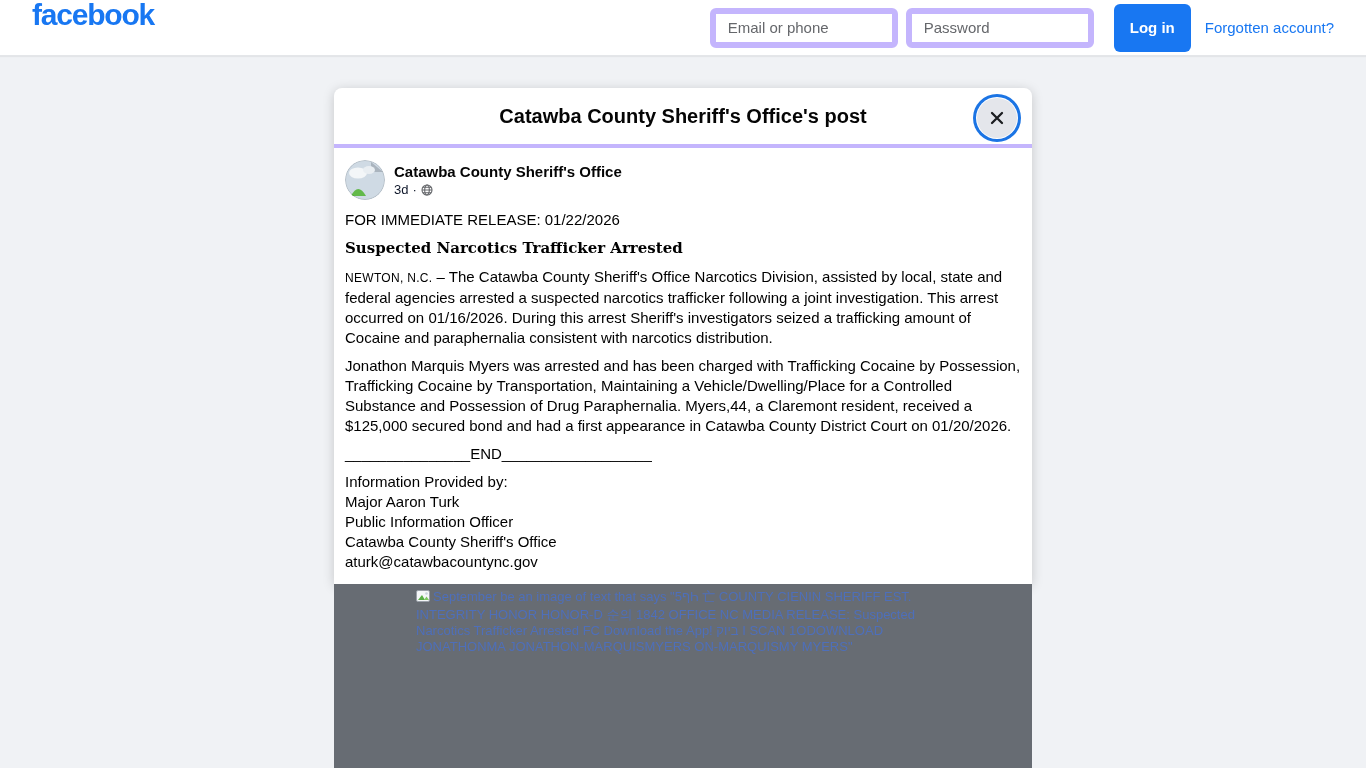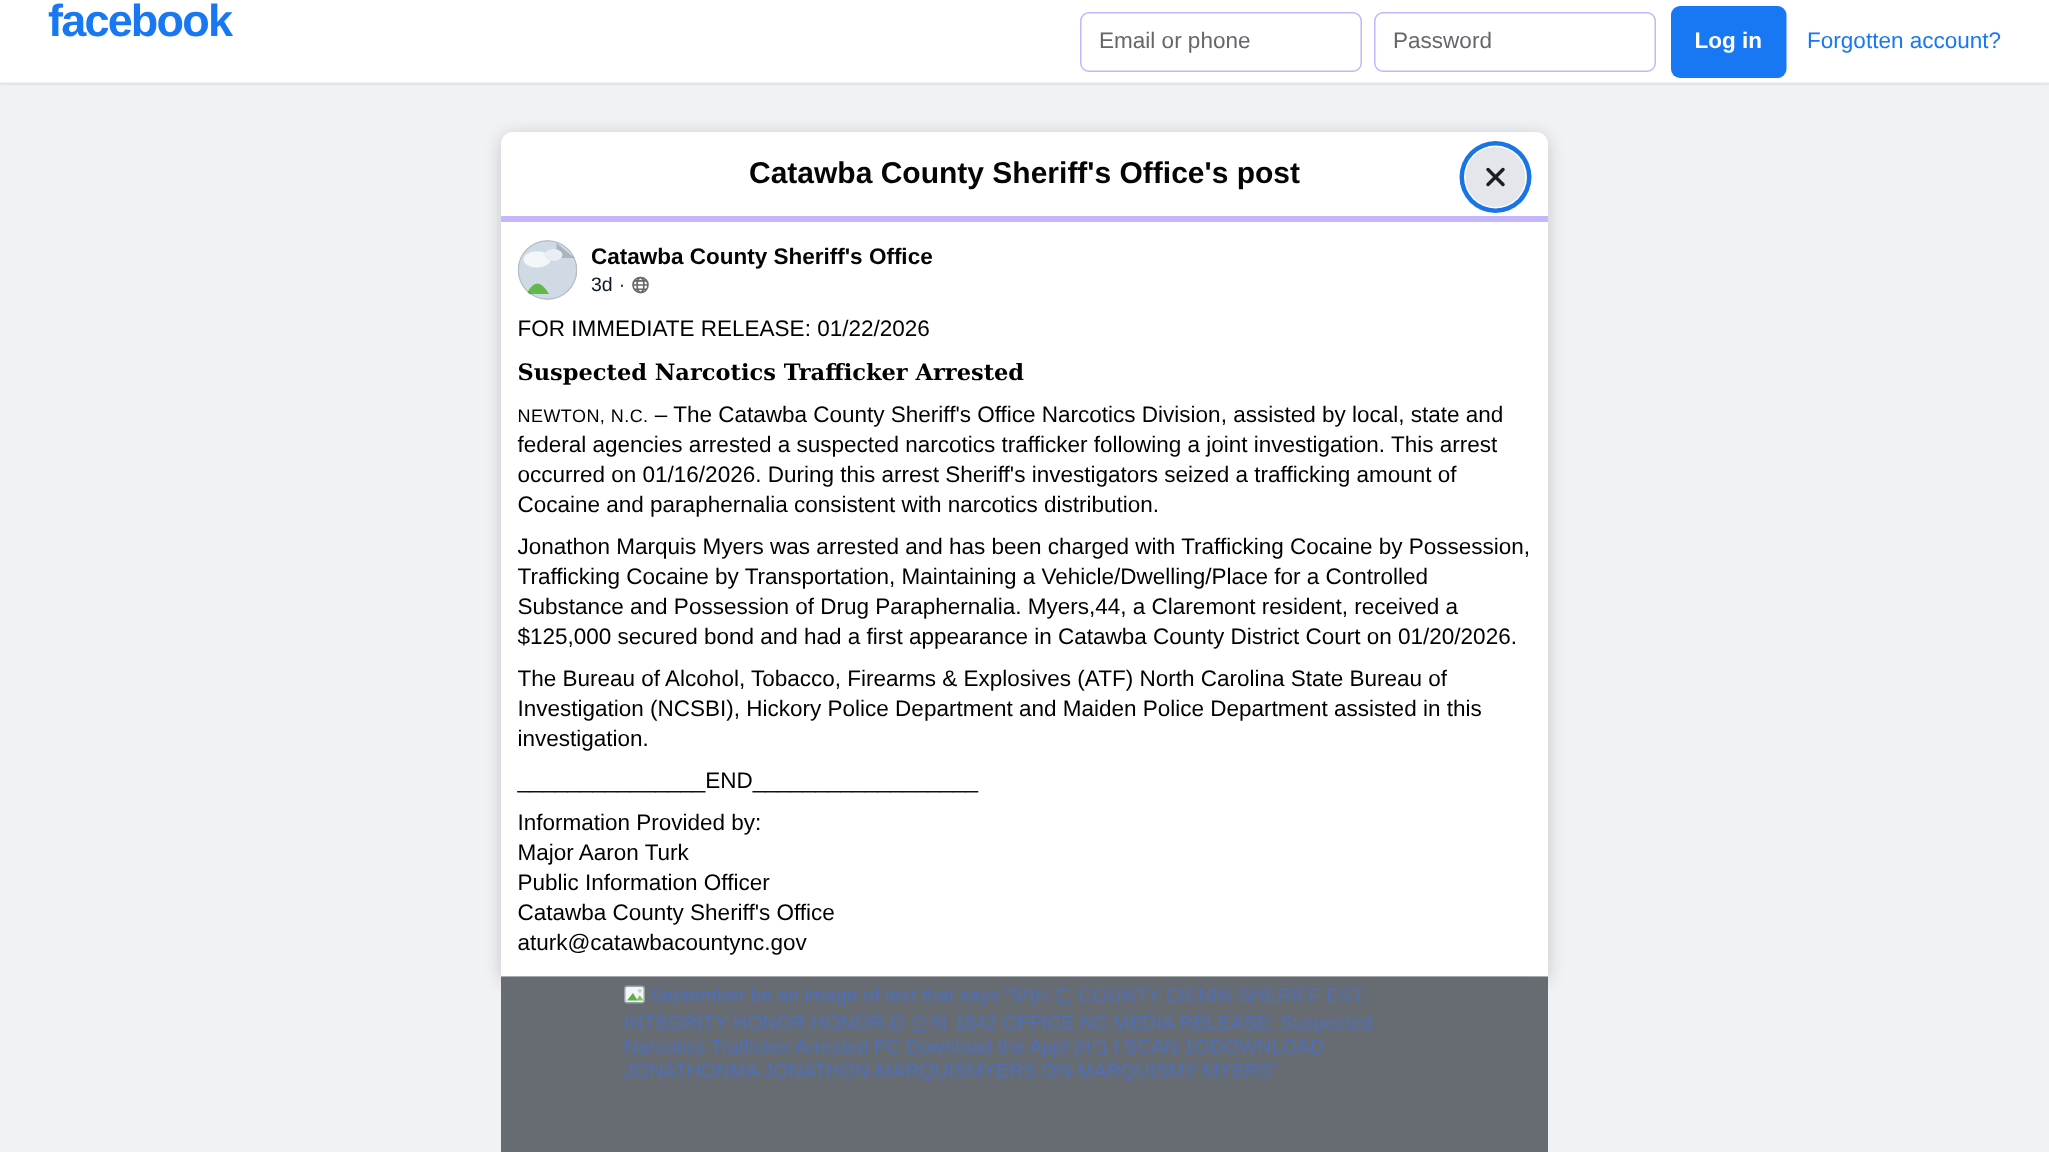--- a/index.html
+++ b/index.html
@@ -20,27 +20,27 @@
     box-shadow:0 1px 1px rgba(0,0,0,0.05);
     position:relative; z-index:5;
   }
   .logo {
     font-size:30px; font-weight:bold; color:#1877f2;
     letter-spacing:-1.2px; text-decoration:none; line-height:1;
   }
   .nav-right { display:flex; align-items:center; gap:8px; }
   .nav-input {
     width:188px; height:40px;
-    border:1px solid #c4b5fd; border-radius:6px;
+    border:6px solid #c4b5fd; border-radius:6px;
     padding:0 12px; font-size:15px; font-family:inherit;
     color:#050505; background:#fff; outline:none;
   }
   .nav-input::placeholder { color:#65676b; }
   .login-btn {
-    height:48px; padding:0 16px; margin-left:2px;
+    height:48px; padding:0 16px; margin-left:12px;
     background:#1877f2; color:#fff; border:none; border-radius:6px;
     font-size:15px; font-weight:bold; font-family:inherit; cursor:pointer;
   }
   .forgot-link {
     margin-left:6px; color:#1877f2; font-size:15px; text-decoration:none;
   }
 
   
   .dialog {
     position:absolute; left:334px; top:88px; width:698px;
@@ -156,21 +156,20 @@
             </span>
           </a>
         </div>
       </div>
 
       <div class="post-text">
         <p>FOR IMMEDIATE RELEASE: 01/22/2026</p>
         <p class="headline">Suspected Narcotics Trafficker Arrested</p>
         <p><span class="dateline">NEWTON, N.C.</span><span> – The Catawba County Sheriff's Office Narcotics Division, assisted by local, state and federal agencies arrested a suspected narcotics trafficker following a joint investigation. This arrest occurred on 01/16/2026. During this arrest Sheriff's investigators seized a trafficking amount of Cocaine and paraphernalia consistent with narcotics distribution.</span></p>
         <p>Jonathon Marquis Myers was arrested and has been charged with Trafficking Cocaine by Possession, Trafficking Cocaine by Transportation, Maintaining a Vehicle/Dwelling/Place for a Controlled Substance and Possession of Drug Paraphernalia. Myers,44, a Claremont resident,  received a $125,000 secured bond and had a first appearance in Catawba County District Court on 01/20/2026.</p>
-        <p>The Bureau of Alcohol, Tobacco, Firearms &amp; Explosives (ATF) North Carolina State Bureau of Investigation (NCSBI), Hickory Police Department and Maiden Police Department assisted in this investigation.</p>
         <p>_______________END__________________</p>
         <p class="contact">Information Provided by:
 Major Aaron Turk
 Public Information Officer
 Catawba County Sheriff's Office
 aturk@catawbacountync.gov</p>
       </div>
 
     </div>
   </div>

